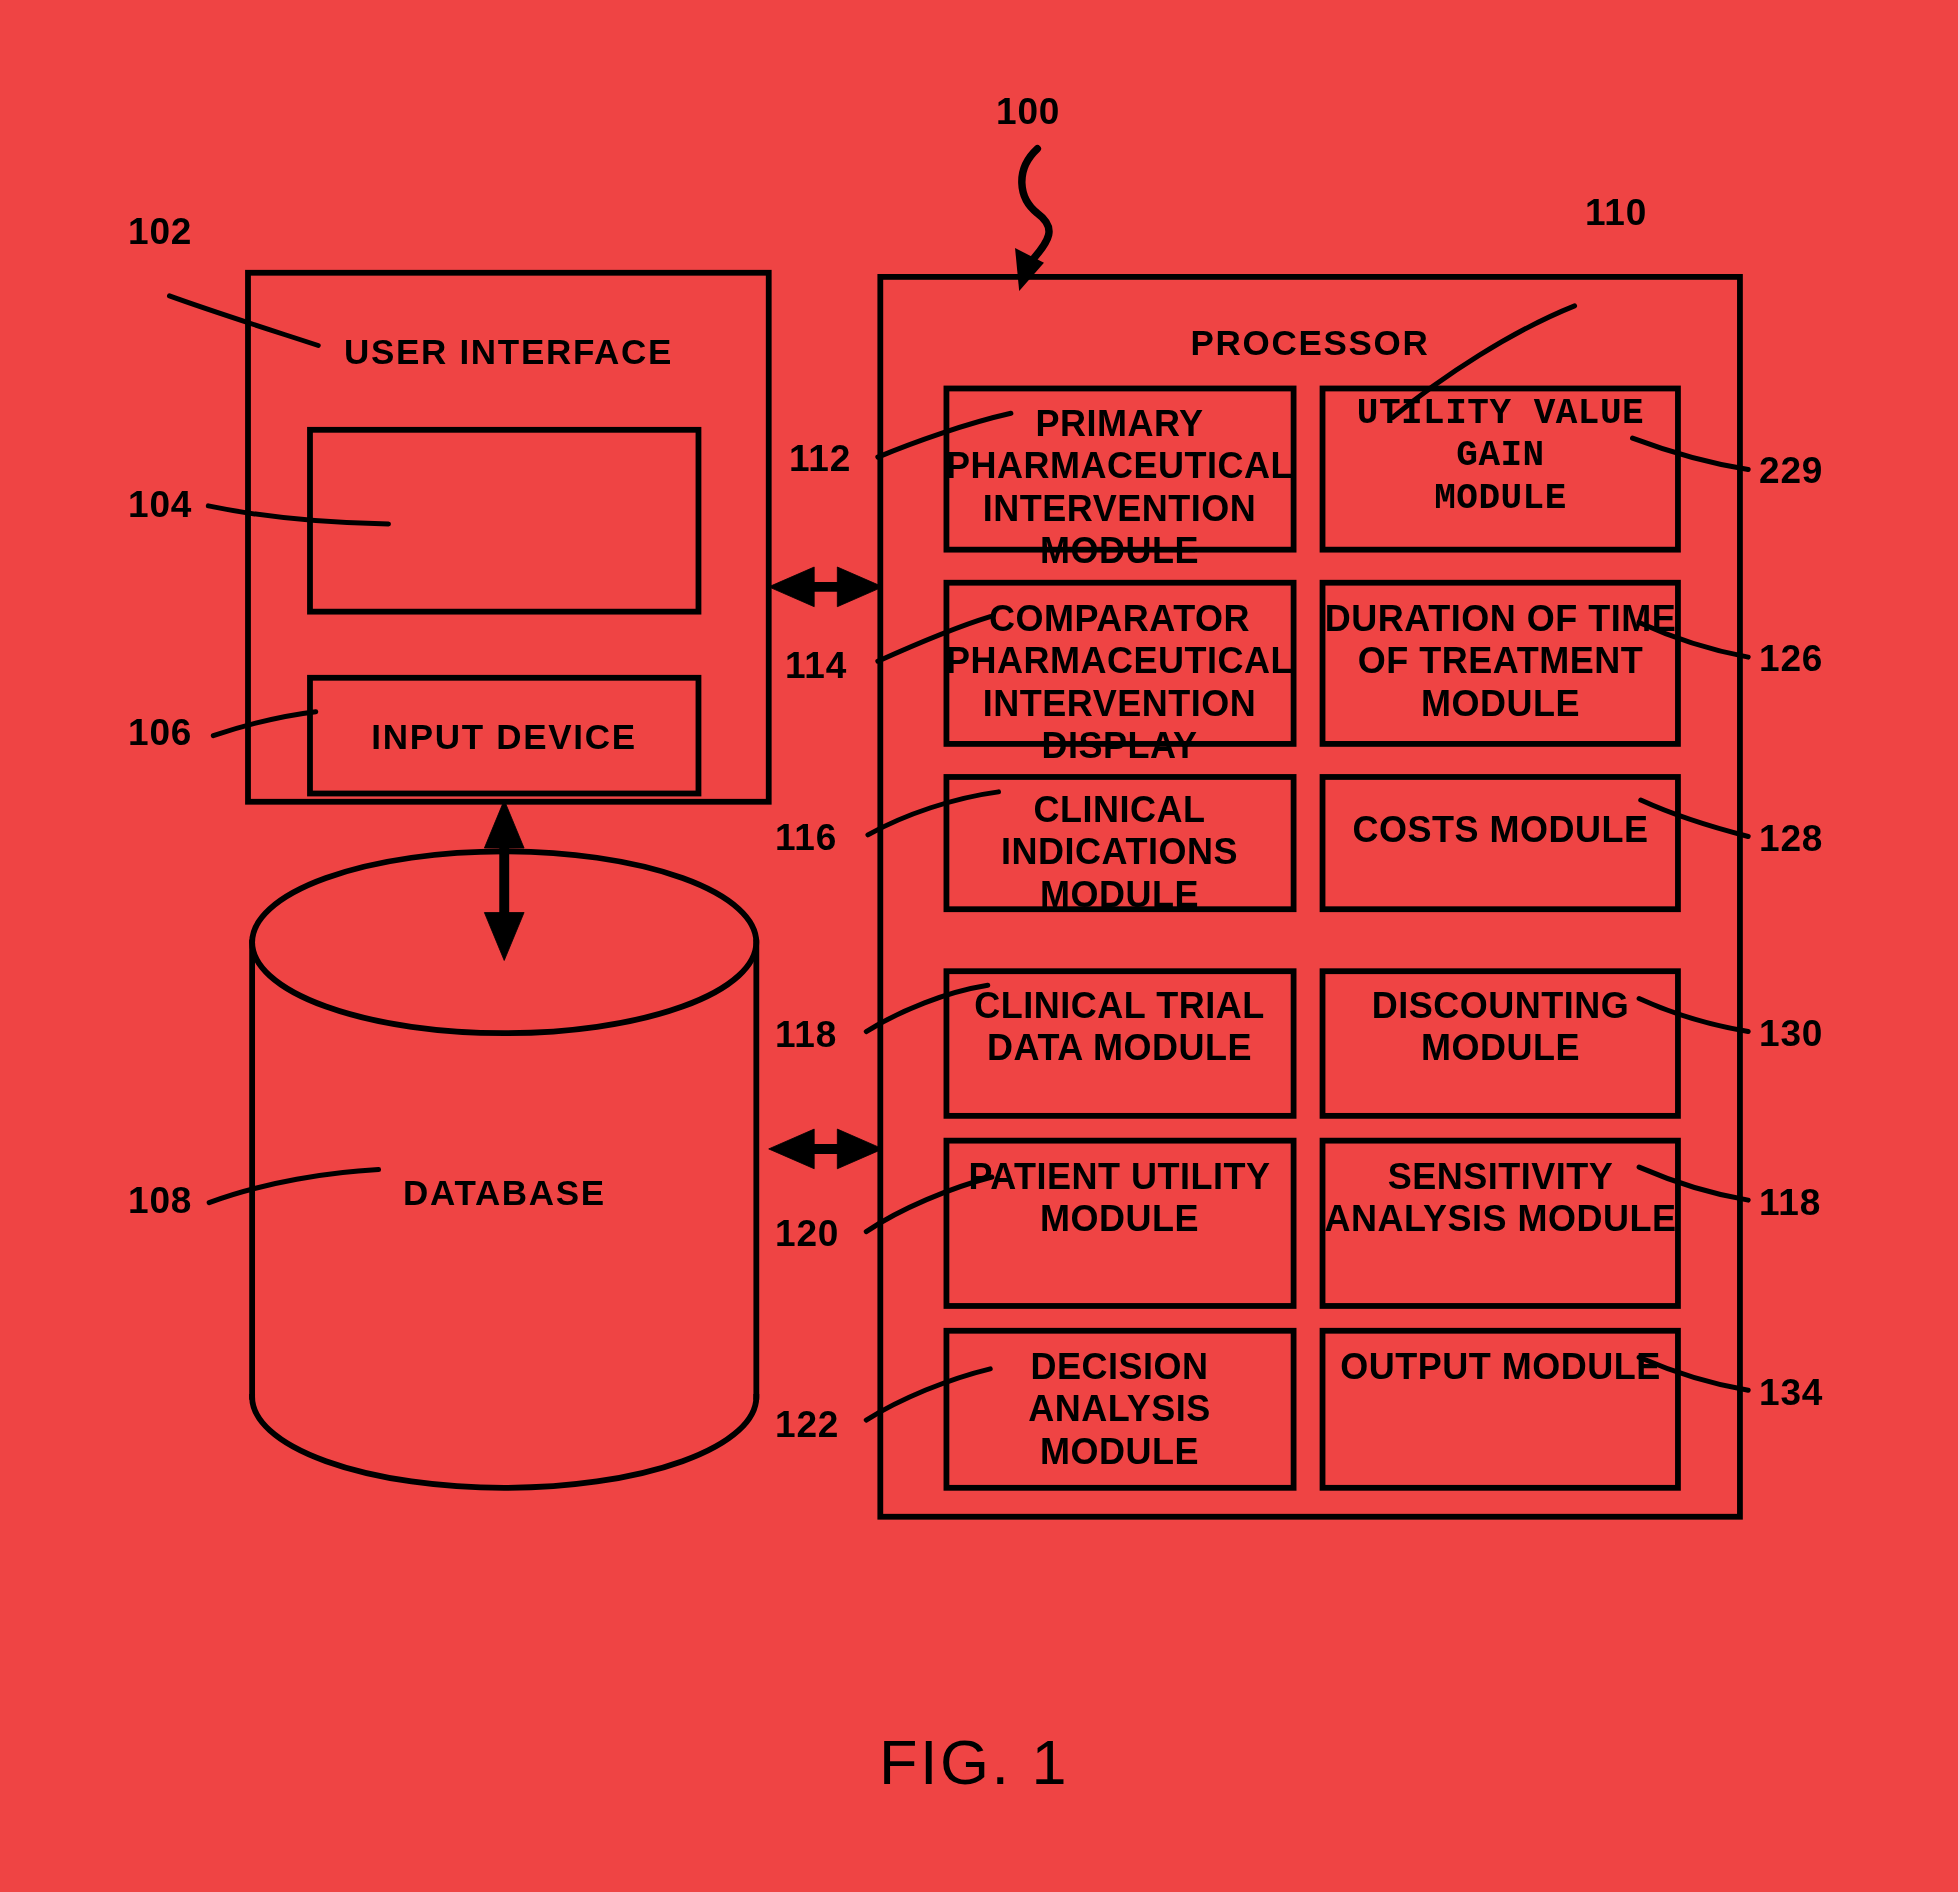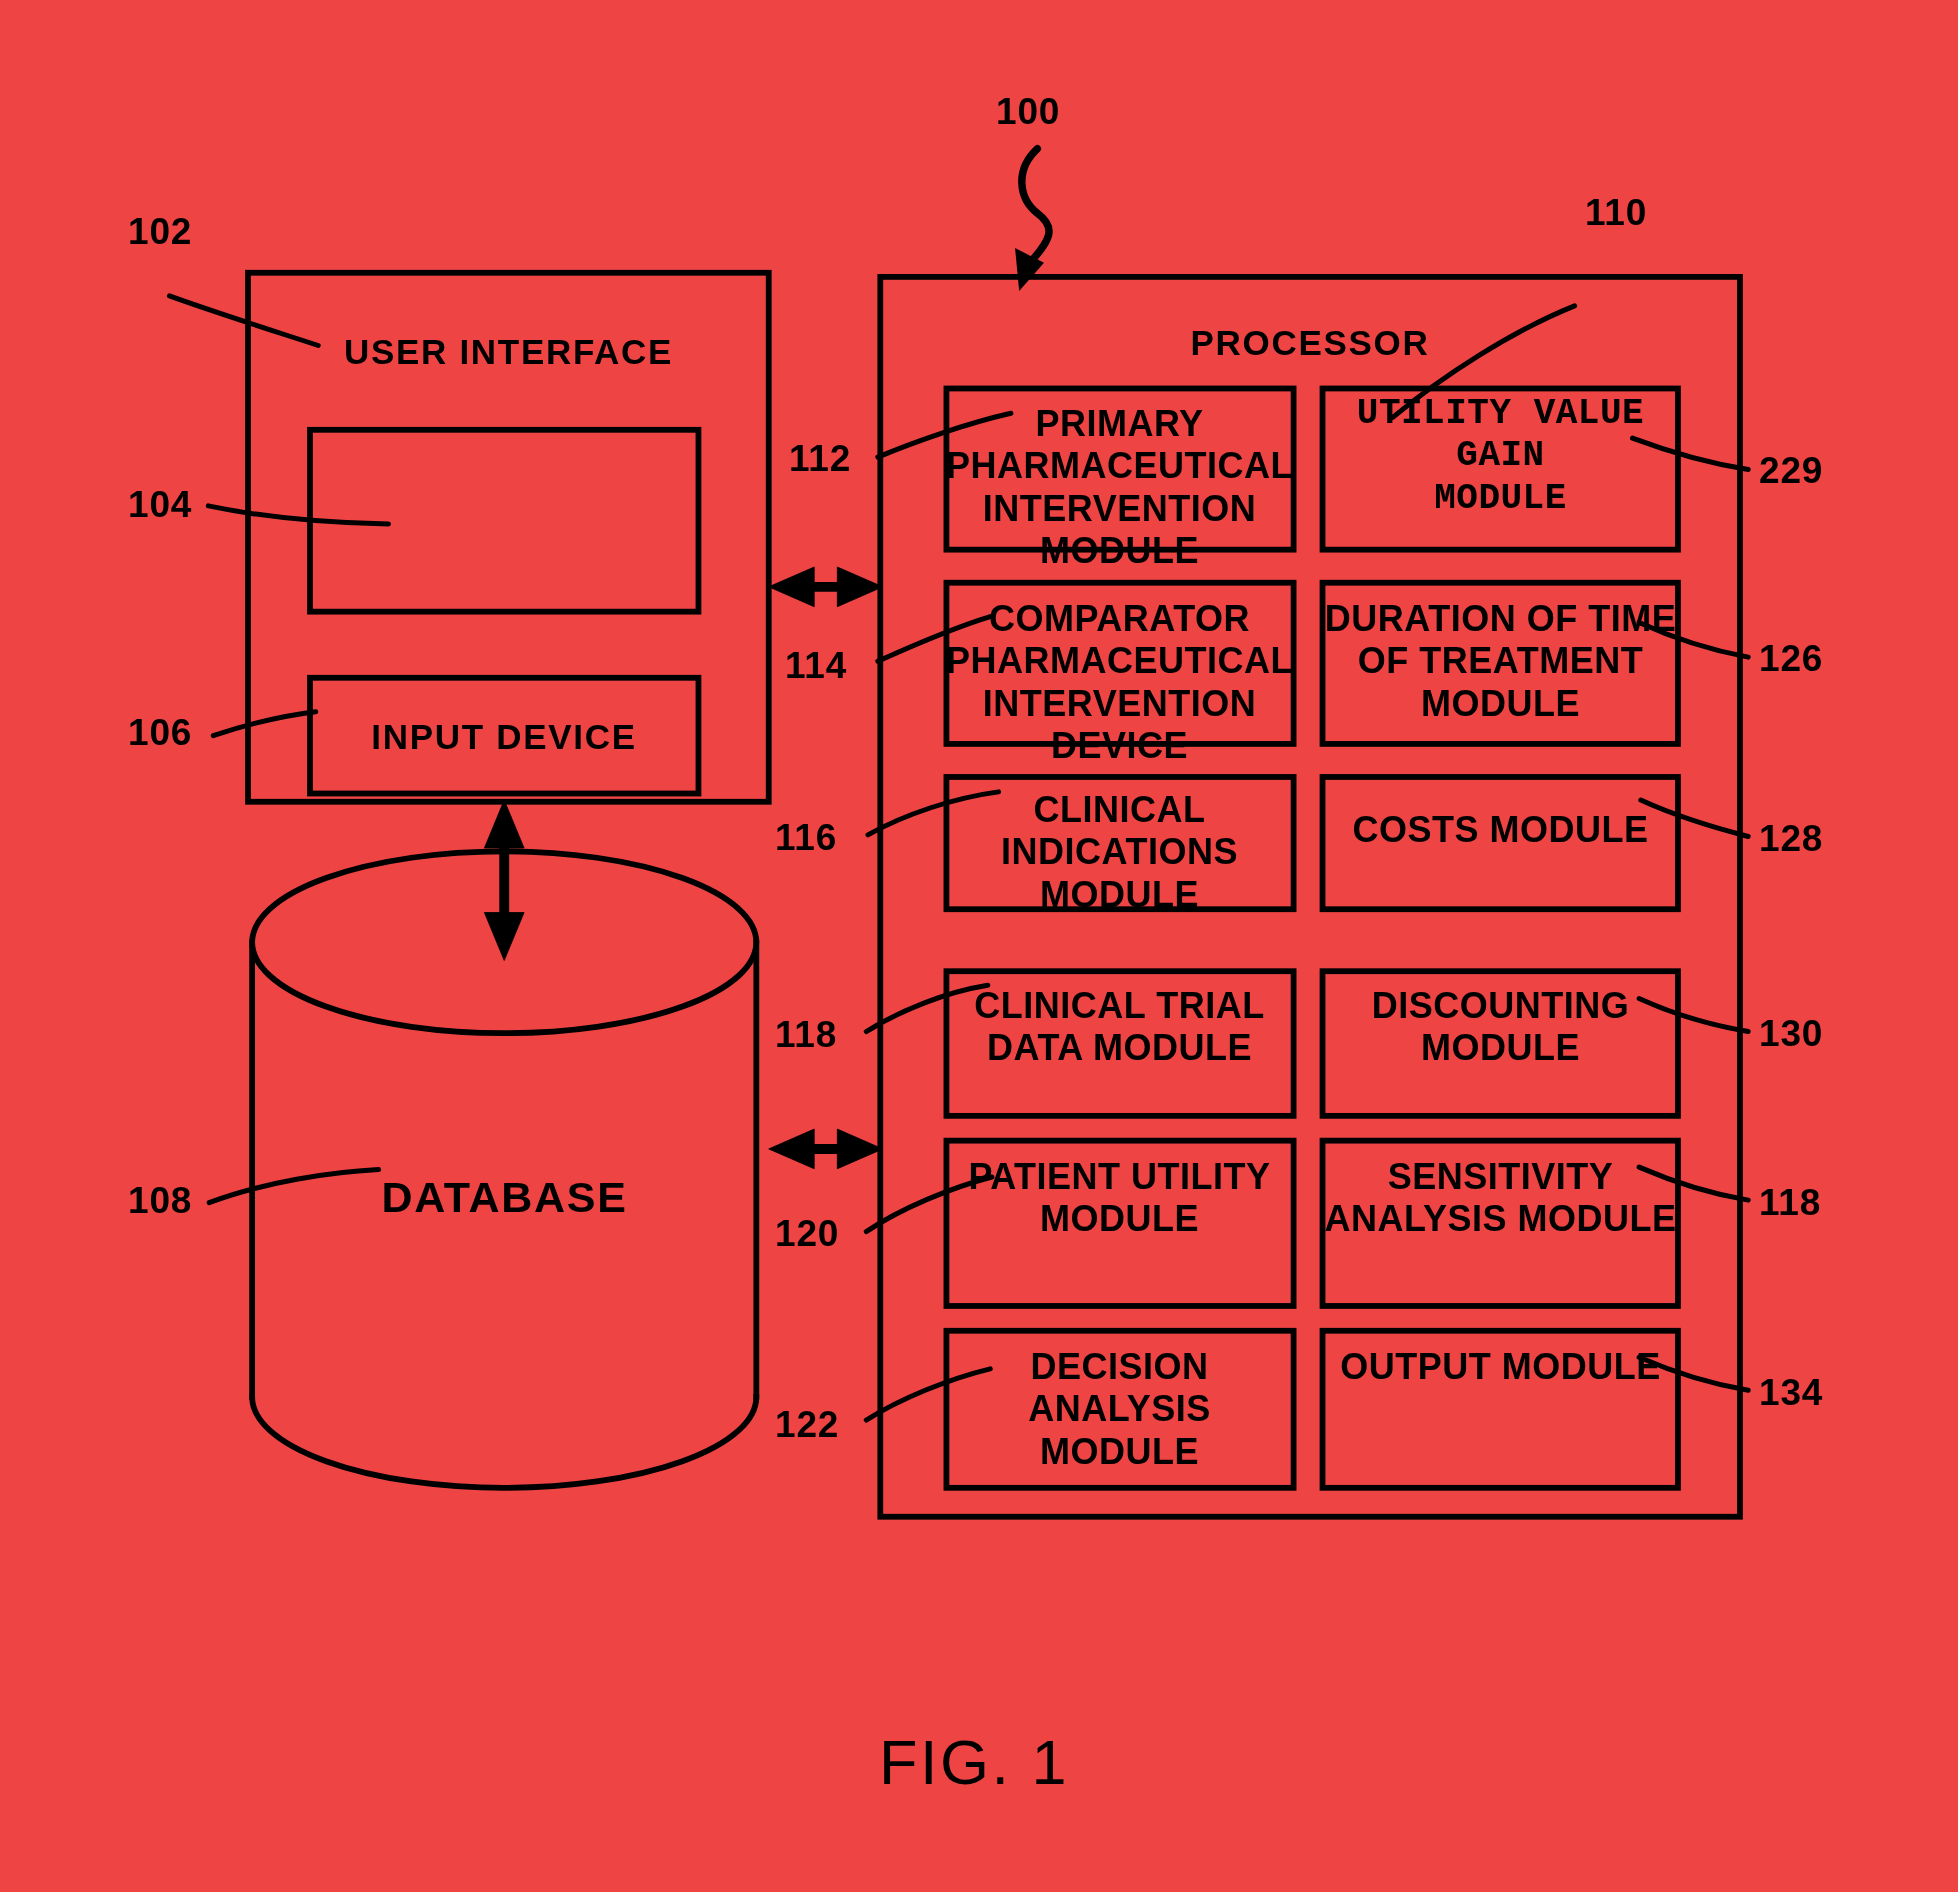--- a/index.html
+++ b/index.html
@@ -44,21 +44,21 @@
   }
   .panel-title {
     font-size: 35px;
     letter-spacing: 1.7px;
   }
   .box-label {
     font-size: 36px;
     letter-spacing: 0.5px;
   }
   .db-label {
-    font-size: 43px;
+    font-size: 35px;
     letter-spacing: 1.7px;
   }
   .figcap {
     position: absolute;
     font-weight: normal;
     font-size: 63px;
     letter-spacing: 2.5px;
     white-space: nowrap;
   }
 </style>
@@ -165,21 +165,21 @@
   <div class="refnum" style="left:789px; top:438px;">112</div>
   <div class="txt box-label" style="left:946px; top:403px; width:347px;">PRIMARY
 PHARMACEUTICAL
 INTERVENTION
 MODULE</div>
 
   <div class="refnum" style="left:785px; top:645px;">114</div>
   <div class="txt box-label" style="left:946px; top:598px; width:347px;">COMPARATOR
 PHARMACEUTICAL
 INTERVENTION
-DEVICE</div>
+DISPLAY</div>
 
   <div class="refnum" style="left:775px; top:817px;">116</div>
   <div class="txt box-label" style="left:946px; top:789px; width:347px;">CLINICAL
 INDICATIONS
 MODULE</div>
 
   <div class="refnum" style="left:775px; top:1014px;">118</div>
   <div class="txt box-label" style="left:946px; top:985px; width:347px;">CLINICAL TRIAL
 DATA MODULE</div>
 

